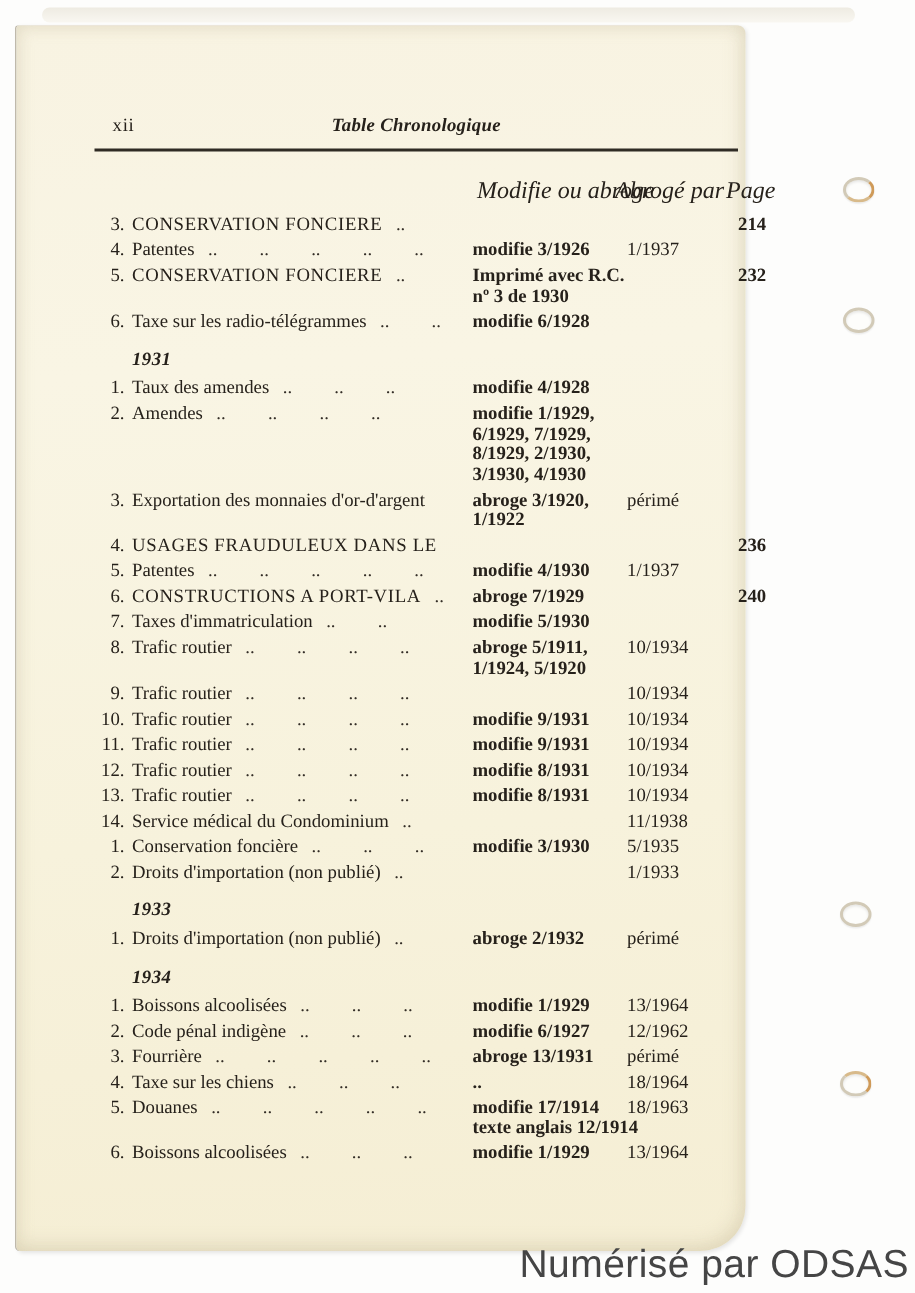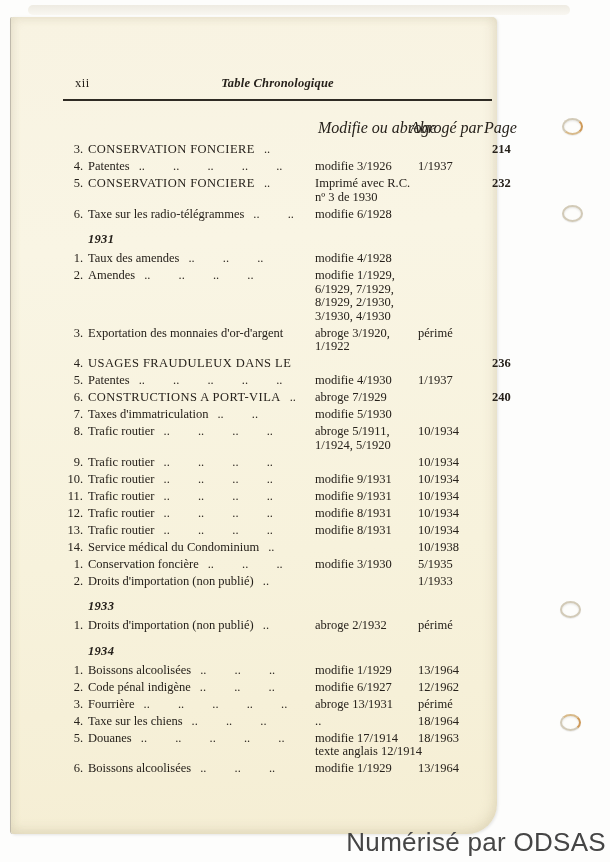--- a/index.html
+++ b/index.html
@@ -53,21 +53,21 @@
     font-size:12.5px;line-height:13.5px;margin-bottom:3.5px;
   }
   .c-item{width:252px;flex:none;display:flex;overflow:hidden;}
   .num{width:20px;flex:none;text-align:right;padding-right:5px;}
   .itxt{flex:1;min-width:0;}
   .iline{white-space:nowrap;}
   .iline.ind{padding-left:22px;}
   .title.caps{letter-spacing:.45px;}
   .leader{word-spacing:25px;padding-left:9px;color:#332d26;}
   .c-mod{width:103px;flex:none;}
-  .mline{white-space:nowrap;}
+  .mline{white-space:nowrap;font-weight:bold;}
   .c-abr{width:74px;flex:none;white-space:nowrap;}
   .c-page{flex:1;text-align:right;font-weight:bold;white-space:nowrap;}
   .hole{
     position:absolute;width:21px;height:17px;border-radius:50%;
     background:#fdfdfb;border:2px solid #d2cab7;box-sizing:border-box;
     box-shadow:0 1px 1px rgba(0,0,0,.07), inset 0 1px 2px rgba(0,0,0,.10);
   }
   .hole.stain-br{border-right-color:#cf9a58;border-bottom-color:#d8ba8a;}
   .hole.stain-tr{border-right-color:#cf9a58;border-top-color:#d8ba8a;}
   .hole1{left:562px;top:118px;}
@@ -326,21 +326,21 @@
             <div class="c-page"></div>
           </div>
           <div class="row">
             <div class="c-item">
               <span class="num">14.</span>
               <div class="itxt">
                 <div class="iline"><span class="title">Service médical du Condominium</span><span class="leader">..</span></div>
               </div>
             </div>
             <div class="c-mod"></div>
-            <div class="c-abr">10/1938</div>
+            <div class="c-abr">11/1938</div>
             <div class="c-page"></div>
           </div>
           <div class="row">
             <div class="c-item">
               <span class="num">1.</span>
               <div class="itxt">
                 <div class="iline"><span class="title">Conservation foncière</span><span class="leader">.. .. ..</span></div>
               </div>
             </div>
             <div class="c-mod">

